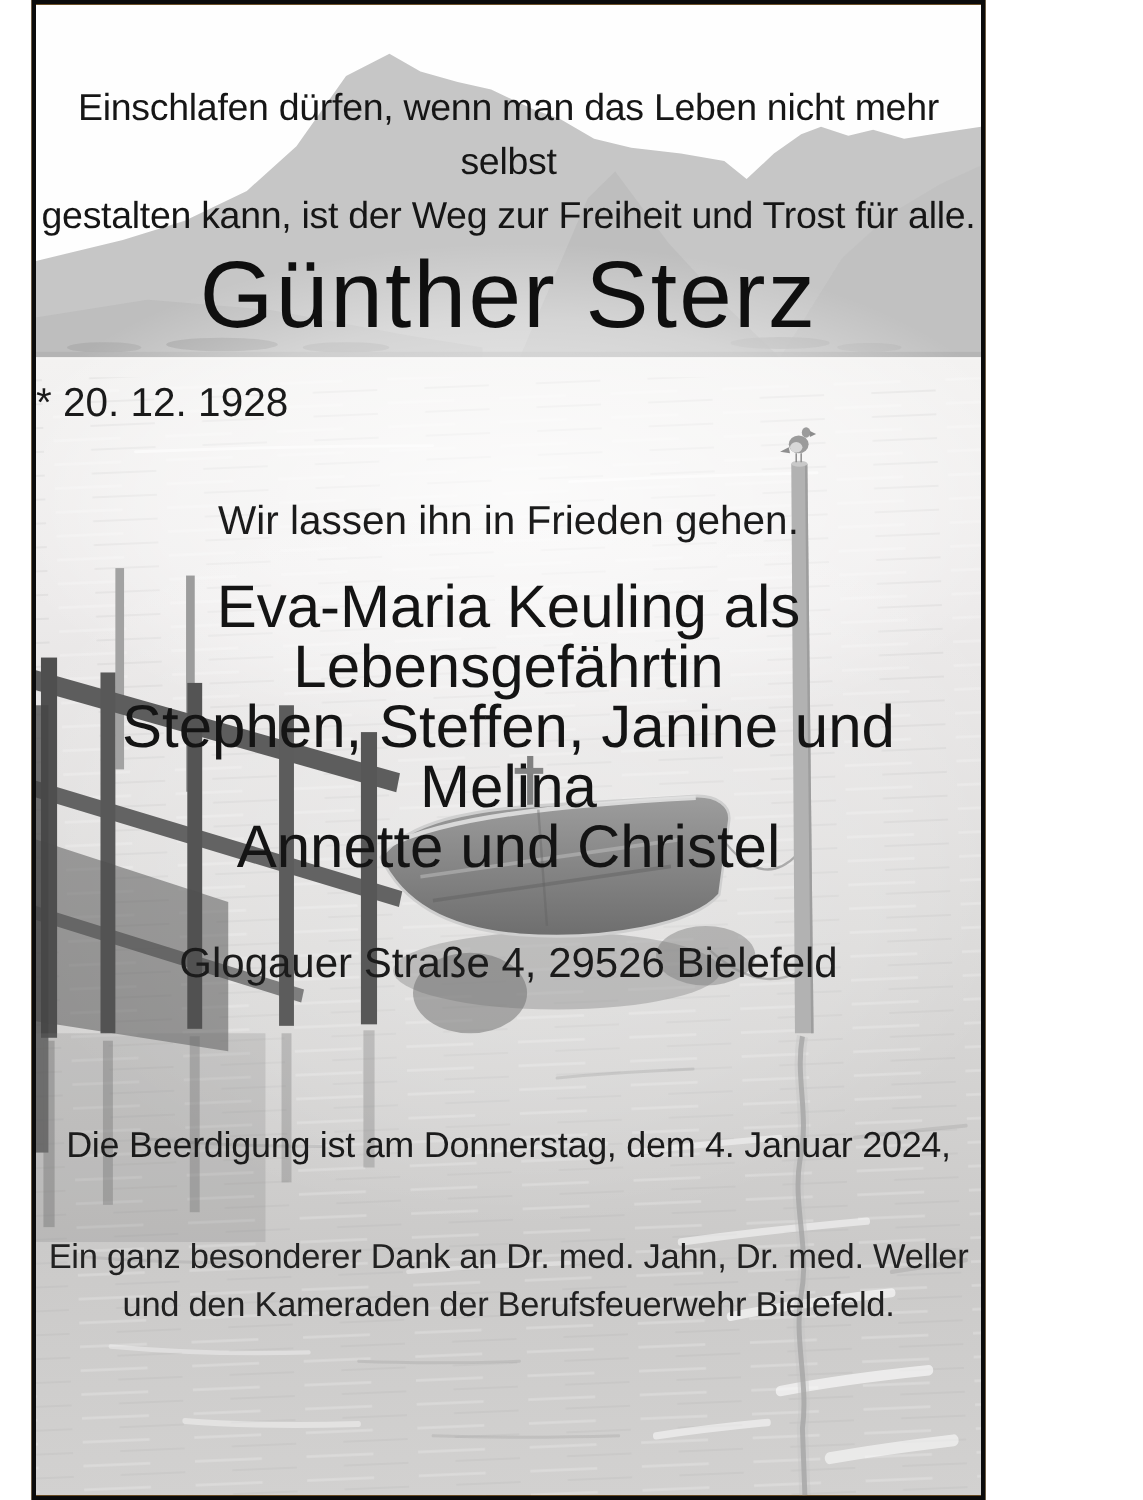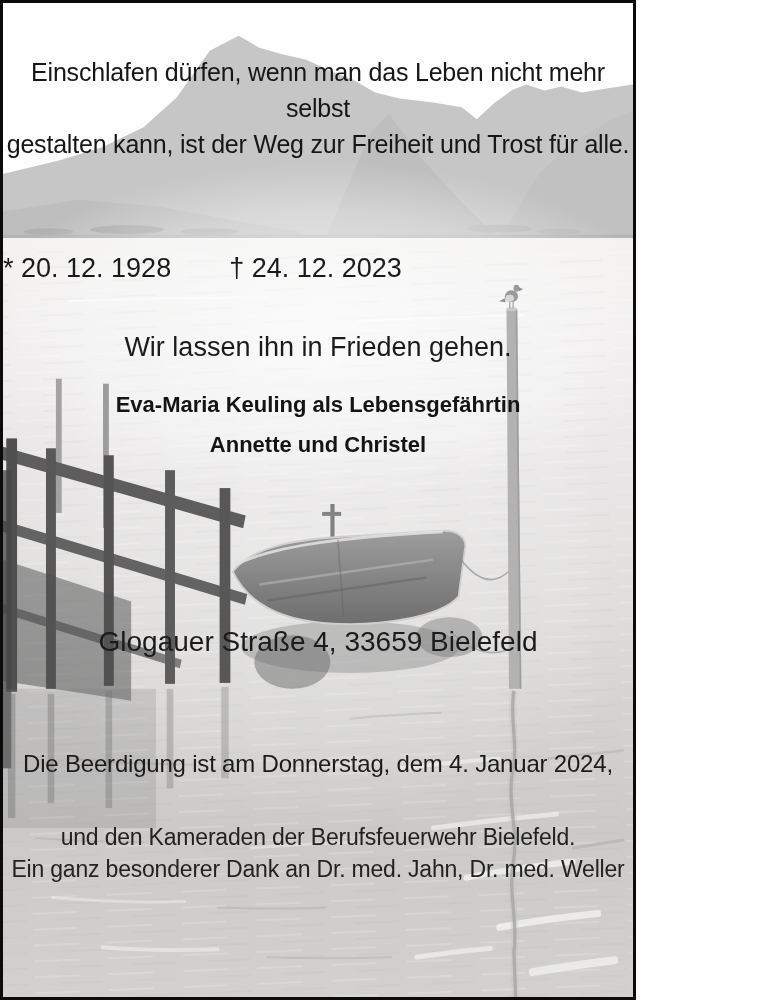--- a/index.html
+++ b/index.html
@@ -5,28 +5,29 @@
   html,body{margin:0;padding:0;background:#ffffff;}
   .stage{
     position:relative;
     width:636px;height:1000px;
     box-sizing:border-box;
     border:3px solid #0b0b0b;
     overflow:hidden;
     background:#a16207;
     font-family:"Liberation Sans","DejaVu Sans",sans-serif;
     color:#1b1b1b;
+    margin-left:21px;
   }
   .bg{position:absolute;inset:0;width:100%;height:100%;}
   .txt{position:absolute;left:0;right:0;text-align:center;color:#1b1b1b;}
   .epitaph{top:51px;font-size:25px;line-height:36px;letter-spacing:-0.2px;color:#161616;}
   .name{top:158px;font-size:63px;line-height:72px;letter-spacing:1.5px;color:#0f0f0f;}
   .dates{top:248px;font-size:27px;line-height:34px;display:flex;justify-content:flex-start;gap:58px;color:#1a1a1a;}
   .farewell{top:327px;font-size:27px;line-height:34px;}
-  .family{top:382px;font-size:22px;line-height:40px;color:#141414;font-weight:bold;}
+  .family{top:382px;font-size:40px;line-height:40px;color:#141414;}
   .address{top:622px;font-size:28px;line-height:34px;}
   .burial{top:744px;font-size:24px;line-height:33px;letter-spacing:-0.2px;}
   .thanks{top:818px;font-size:23px;line-height:32px;letter-spacing:-0.2px;color:#222222;}
   .home{top:928px;font-size:19.5px;line-height:26px;color:#1e1e1e;}
 </style>
 </head>
 <body>
 
 <div class="stage">
 
@@ -160,38 +161,39 @@
       <path d="M618,692 C612,720 624,745 616,775 C610,805 624,835 617,865 C611,895 623,925 618,955 L620,1000" fill="none" stroke="#c2c2c2" stroke-width="9" opacity="0.35"></path>
       <path d="M618,692 C612,720 624,745 616,775 C610,805 624,835 617,865 C611,895 623,925 618,955 L620,1000" fill="none" stroke="#a5a5a5" stroke-width="4" opacity="0.8"></path>
     </g>
   </svg>
 
   <div class="txt epitaph">
     <div>Einschlafen dürfen, wenn man das Leben nicht mehr selbst</div>
     <div>gestalten kann, ist der Weg zur Freiheit und Trost für alle.</div>
   </div>
 
+  <div class="txt name">Günther Sterz</div>
 
   <div class="txt dates">
     <span>* 20. 12. 1928</span>
-    <span>† 24. 12. 2023</span>
   </div>
 
   <div class="txt farewell">Wir lassen ihn in Frieden gehen.</div>
 
   <div class="txt family">
     <div>Eva-Maria Keuling als Lebensgefährtin</div>
+    <div>Stephen, Steffen, Janine und Melina</div>
     <div>Annette und Christel</div>
   </div>
 
-  <div class="txt address">Glogauer Straße 4, 33659 Bielefeld</div>
+  <div class="txt address">Glogauer Straße 4, 29526 Bielefeld</div>
 
   <div class="txt burial">
     <div>Die Beerdigung ist am Donnerstag, dem 4. Januar 2024,</div>
   </div>
 
   <div class="txt thanks">
+    <div>Ein ganz besonderer Dank an Dr. med. Jahn, Dr. med. Weller</div>
     <div>und den Kameraden der Berufsfeuerwehr Bielefeld.</div>
-    <div>Ein ganz besonderer Dank an Dr. med. Jahn, Dr. med. Weller</div>
   </div>
 
 
 </div>
 
 </body></html>

